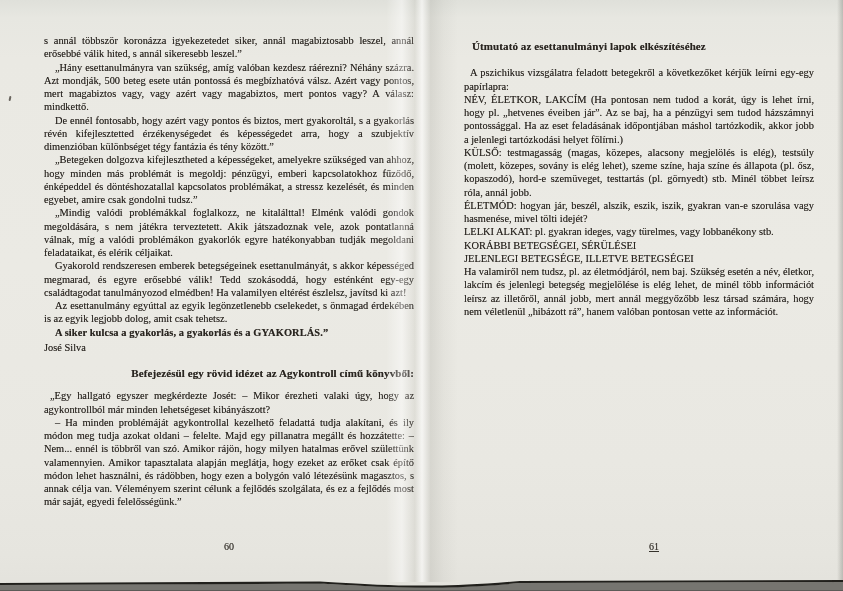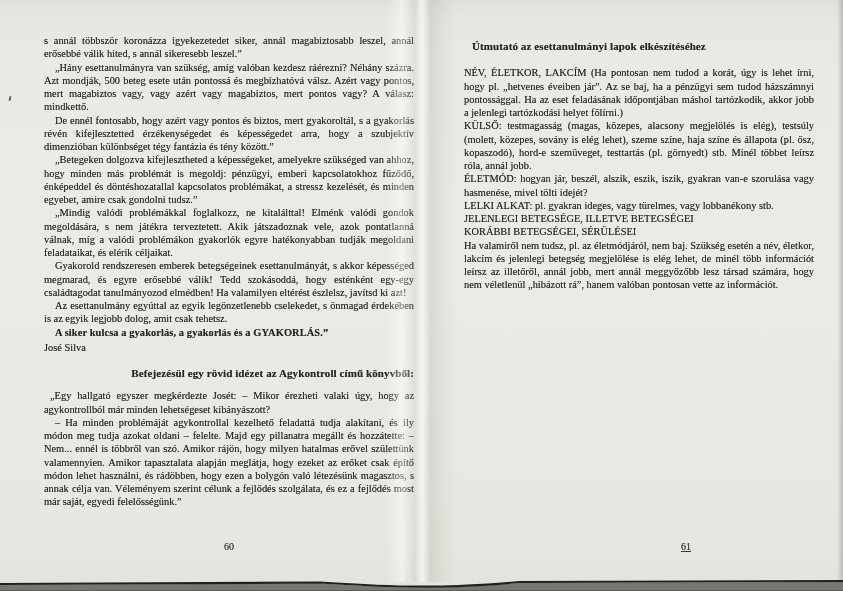--- a/index.html
+++ b/index.html
@@ -63,21 +63,21 @@
     letter-spacing: 0.1px;
   }
 
   .page-number {
     position: absolute;
     font-size: 10px;
     color: #36322c;
     text-shadow: 0 0 0.4px rgba(41,37,32,0.5);
   }
   .page-number.left  { left: 224px; top: 541px; }
-  .page-number.right { left: 681px; top: 541px; text-decoration: underline; }
+  .page-number.right { left: 649px; top: 541px; text-decoration: underline; }
 
   
   .gutter-shadow {
     position: absolute;
     left: 386px; top: 0;
     width: 72px; height: 582px;
     pointer-events: none;
     background: linear-gradient(90deg,
       rgba(130,130,120,0)    0%,
       rgba(255,255,255,0.45) 22%,
@@ -124,26 +124,27 @@
     <p class="ind">Az esettanulmány egyúttal az egyik legönzetlenebb cselekedet, s önmagad érdekében is az egyik legjobb dolog, amit csak tehetsz.</p>
     <p class="closing-line">A siker kulcsa a gyakorlás, a gyakorlás és a GYAKORLÁS.”</p>
     <p class="signature">José Silva</p>
     <p class="section-heading">Befejezésül egy rövid idézet az Agykontroll című könyvből:</p>
     <p class="ind-sm">„Egy hallgató egyszer megkérdezte Josét: – Mikor érezheti valaki úgy, hogy az agykontrollból már minden lehetségeset kibányászott?</p>
     <p class="ind">– Ha minden problémáját agykontrollal kezelhető feladattá tudja alakítani, és ily módon meg tudja azokat oldani – felelte. Majd egy pillanatra megállt és hozzátette: – Nem... ennél is többről van szó. Amikor rájön, hogy milyen hatalmas erővel születtünk valamennyien. Amikor tapasztalata alapján meglátja, hogy ezeket az erőket csak építő módon lehet használni, és rádöbben, hogy ezen a bolygón való létezésünk magasztos, s annak célja van. Véleményem szerint célunk a fejlődés szolgálata, és ez a fejlődés most már saját, egyedi felelősségünk.”</p>
   </div>
 
   <div class="page page-right">
     <p class="page-heading">Útmutató az esettanulmányi lapok elkészítéséhez</p>
+    <p class="ind-sm">A pszichikus vizsgálatra feladott betegekről a következőket kérjük leírni egy-egy papírlapra:</p>
     <p>NÉV, ÉLETKOR, LAKCÍM (Ha pontosan nem tudod a korát, úgy is lehet írni, hogy pl. „hetvenes éveiben jár”. Az se baj, ha a pénzügyi sem tudod házszámnyi pontossággal. Ha az eset feladásának időpontjában máshol tartózkodik, akkor jobb a jelenlegi tartózkodási helyet fölírni.)</p>
     <p>KÜLSŐ: testmagasság (magas, közepes, alacsony megjelölés is elég), testsúly (molett, közepes, sovány is elég lehet), szeme színe, haja színe és állapota (pl. ősz, kopaszodó), hord-e szemüveget, testtartás (pl. görnyedt) stb. Minél többet leírsz róla, annál jobb.</p>
     <p>ÉLETMÓD: hogyan jár, beszél, alszik, eszik, iszik, gyakran van-e szorulása vagy hasmenése, mivel tölti idejét?</p>
     <p>LELKI ALKAT: pl. gyakran ideges, vagy türelmes, vagy lobbanékony stb.</p>
+    <p>KORÁBBI BETEGSÉGEI, SÉRÜLÉSEI</p>
     <p>JELENLEGI BETEGSÉGE, ILLETVE BETEGSÉGEI</p>
-    <p>KORÁBBI BETEGSÉGEI, SÉRÜLÉSEI</p>
     <p>Ha valamiről nem tudsz, pl. az életmódjáról, nem baj. Szükség esetén a név, életkor, lakcím és jelenlegi betegség megjelölése is elég lehet, de minél több információt leírsz az illetőről, annál jobb, mert annál meggyőzőbb lesz társad számára, hogy nem véletlenül „hibázott rá”, hanem valóban pontosan vette az információt.</p>
   </div>
 
   <div class="page-number left">60</div>
   <div class="page-number right">61</div>
 
   <div class="scan-speck-artifact"></div>
   <div class="gutter-shadow"></div>
   <div class="right-edge-shadow"></div>
 

